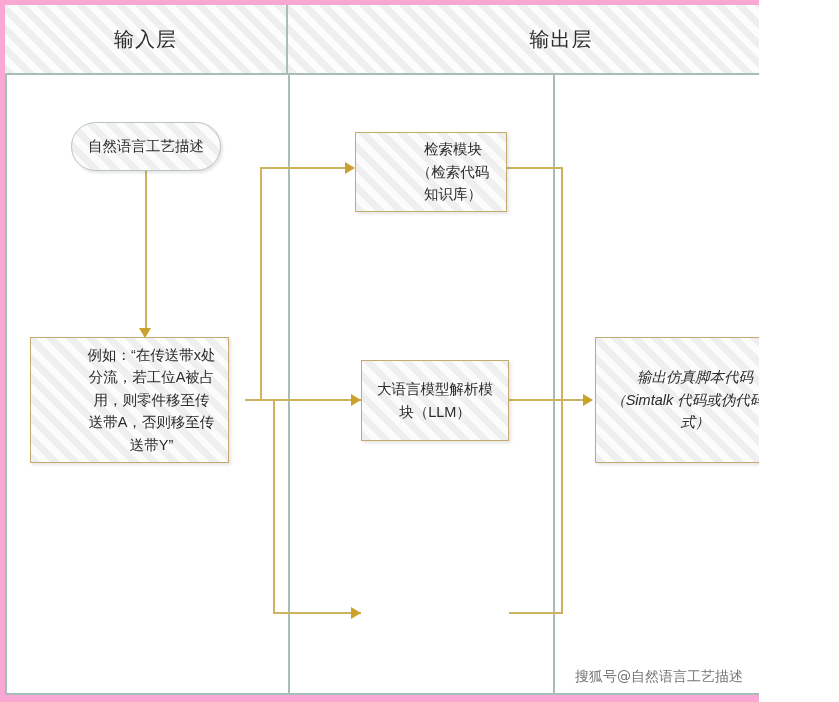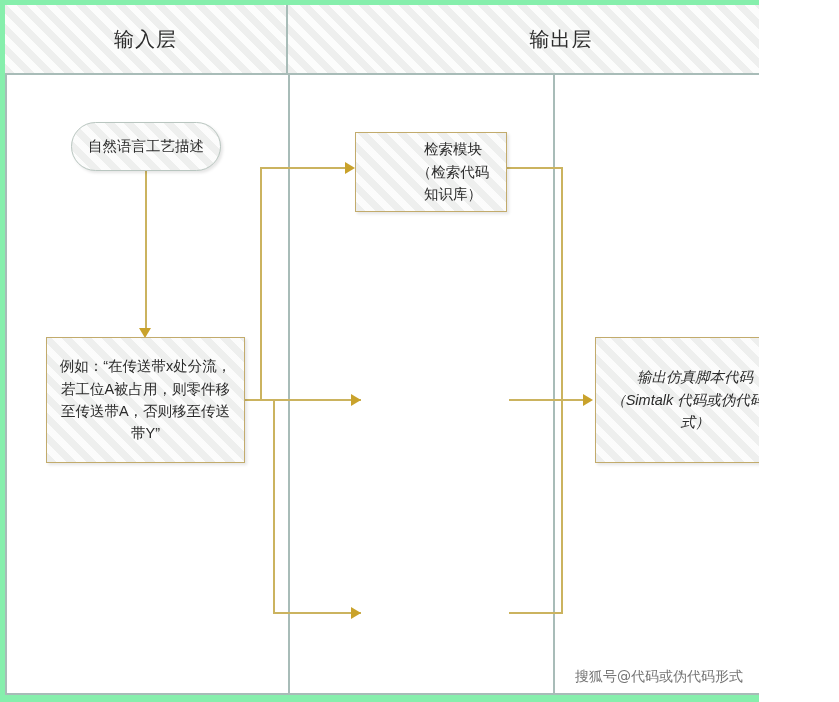--- a/index.html
+++ b/index.html
@@ -3,21 +3,21 @@
 <meta charset="utf-8">
 <style>
   html,body{margin:0;padding:0;background:#ffffff;}
   body{
     font-family:"Liberation Sans","DejaVu Sans",sans-serif;
     -webkit-font-smoothing:antialiased;
   }
   #canvas{
     position:relative;
     width:759px;height:702px;
-    background:#86efac;
+    background:#f9a8d4;
     overflow:hidden;
   }
 
   
   .lane-frame{
     position:absolute;
     left:5px;top:5px;
     width:829px;height:690px;
     border:2px solid #a8bcb8;
     box-sizing:border-box;
@@ -77,21 +77,21 @@
     font-size:14.5px;
   }
   .node.rect{
     border:1.6px solid #c2ab6c;
     font-size:14.5px;
   }
   .node .txt{ padding:0 10px; display:block; }
 
   
   #n-nl   { left:71px;  top:122px; width:150px; height:49px; }
-  #n-ex   { left:46px;  top:337px; width:199px; height:126px; }
+  #n-ex   { left:30px;  top:337px; width:199px; height:126px;padding-left:44px; }
   #n-ret  { left:355px; top:132px; width:152px; height:80px;padding-left:44px;  }
   #n-llm  { left:361px; top:360px; width:148px; height:81px;  }
   #n-abs  { left:361px; top:570px; width:148px; height:87px;  }
   #n-out  { left:595px; top:337px; width:200px; height:126px;font-style:italic; }
 
   #n-ex .txt{ text-align:center; padding:0 12px; }
 
   
   .ln{ position:absolute; background:#cbb35f; }
   .ln.h{ height:2px; }
@@ -170,21 +170,24 @@
   </div>
 
   <div class="node rect" id="n-ex">
     <span class="txt">例如：“在传送带x处分流，若工位A被占用，则零件移至传送带A，否则移至传送带Y”</span>
   </div>
 
   <div class="node rect" id="n-ret">
     <span class="txt">检索模块（检索代码知识库）</span>
   </div>
 
+  <div class="node rect" id="n-llm">
+    <span class="txt">大语言模型解析模块（LLM）</span>
+  </div>
 
 
   <div class="node rect" id="n-out">
     <span class="txt">输出仿真脚本代码（Simtalk 代码或伪代码形式）</span>
   </div>
 
-  <div class="watermark">搜狐号@代码或伪代码形式</div>
+  <div class="watermark">搜狐号@自然语言工艺描述</div>
 
 </div>
 
 </body></html>

